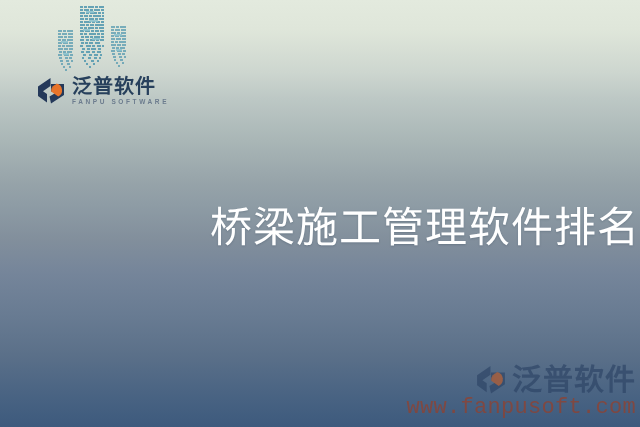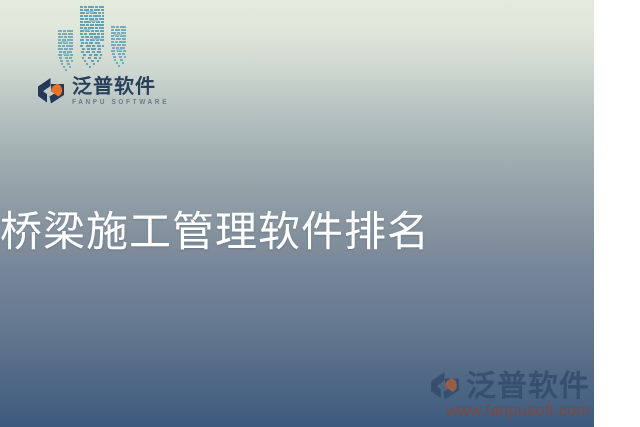--- a/index.html
+++ b/index.html
@@ -8,21 +8,21 @@
     padding: 0;
     background: #ffffff;
   }
   body {
     font-family: "Liberation Sans", sans-serif;
   }
 
   
   .banner {
     position: relative;
-    width: 594px;
+    width: 640px;
     height: 427px;
     overflow: hidden;
     background: linear-gradient(
         to bottom,
         #e3eade 0%,
         #dfe6da 7%,
         #cdd6cf 17%,
         #bdc8c5 23%,
         #a9b6b6 33%,
         #96a3a9 43%,
@@ -83,23 +83,23 @@
     letter-spacing: 2.6px;
     margin-top: 2px;
   }
 
   
   .headline {
     position: absolute;
     left: 0;
     right: 0;
     top: 206px;
-    text-align: left;
+    text-align: right;
     color: #ffffff;
-    font-family: Liberation Sans, sans-serif;
+    font-family: Liberation Mono, monospace;
     font-size: 42px;
     font-weight: 400;
     line-height: 1.22;
     letter-spacing: 1px;
     text-shadow: 0 1px 2px rgba(40, 60, 80, 0.25);
   }
   .headline-line { display: block; white-space: nowrap; }
 
   
   .watermark {
@@ -119,22 +119,22 @@
   .wm-mark svg { display: block; }
   .wm-cn {
     font-family: "DejaVu Sans", "Liberation Sans", sans-serif;
     font-size: 30px;
     font-weight: 700;
     color: #2a4163;
     letter-spacing: 1px;
     line-height: 1;
   }
   .wm-url {
-    font-family: Liberation Sans, sans-serif;
-    font-size: 16px;
+    font-family: Liberation Mono, monospace;
+    font-size: 22px;
     font-weight: 400;
     color: #a33a1c;
     letter-spacing: 0.3px;
     margin-top: 2px;
     line-height: 1;
   }
 </style>
 </head>
 <body>
 

